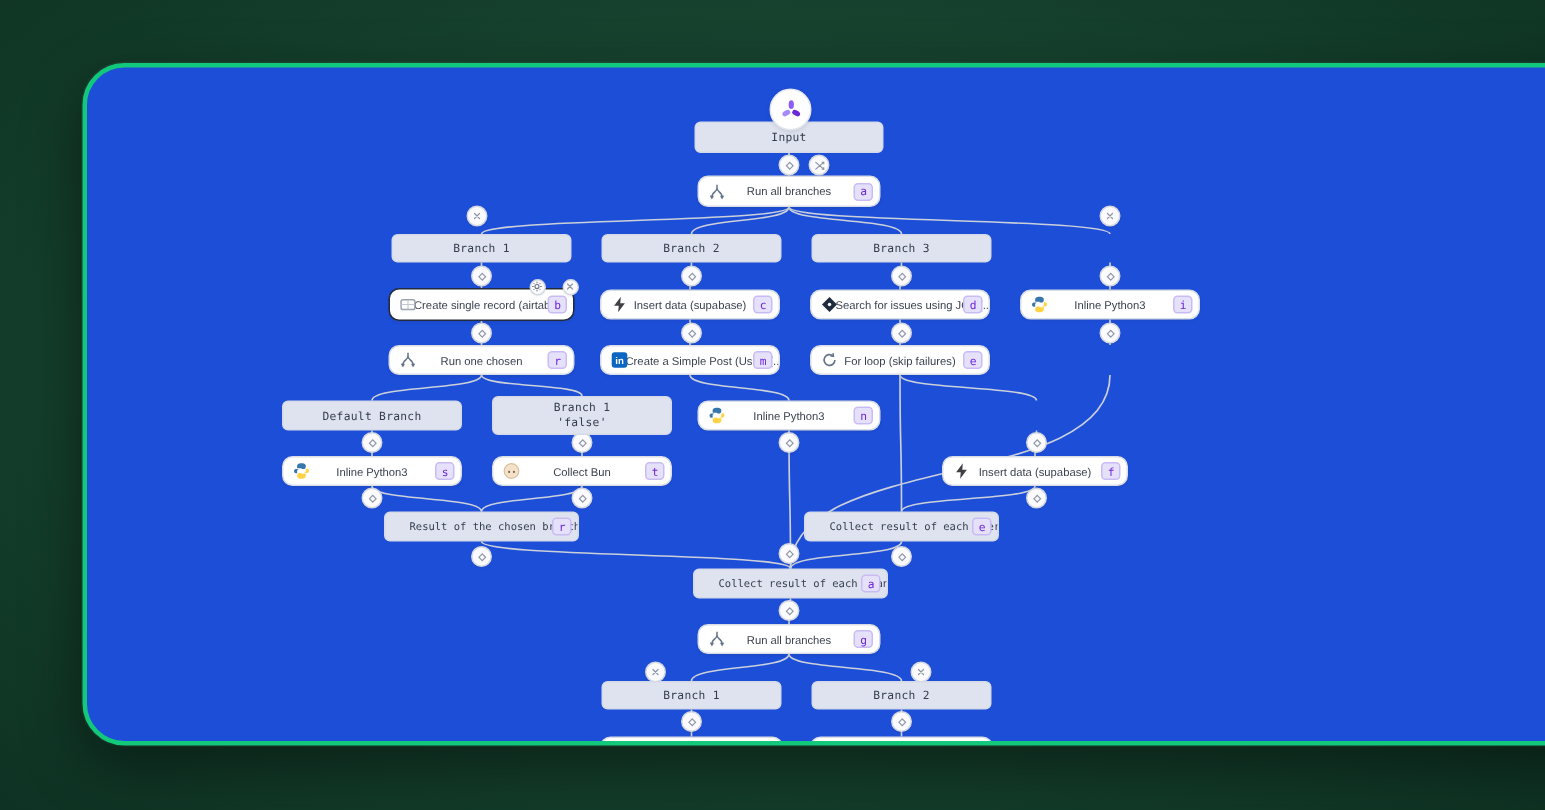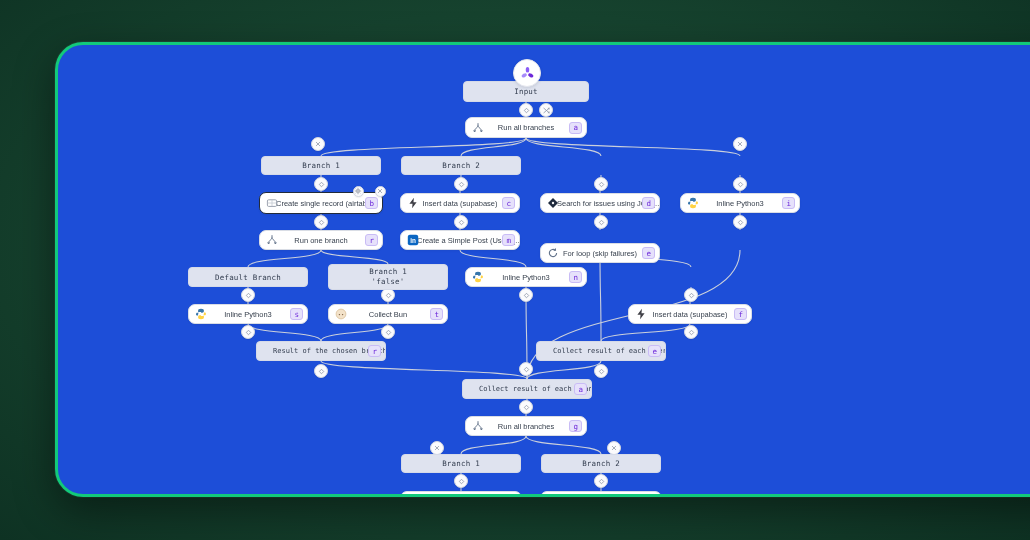--- a/index.html
+++ b/index.html
@@ -315,20 +315,23 @@
         </span>
         <span class="lbl">Run all branches</span>
         <span class="badge">a</span>
       </div>
       <div class="node header" style="left: 203px; top: 111px; width: 120px; height: 19px;">
         <span class="lbl">Branch 1</span>
       </div>
       <div class="node header" style="left: 343px; top: 111px; width: 120px; height: 19px;">
         <span class="lbl">Branch 2</span>
       </div>
+      <div class="node header" style="left: 483px; top: 111px; width: 120px; height: 19px;">
+        <span class="lbl">Branch 3</span>
+      </div>
       <div class="node action selected" style="left: 201px; top: 147px; width: 124px; height: 22px;">
         <span class="icon">
           <svg viewBox="0 0 12 12">
             <rect x="1.4" y="2.8" width="9.2" height="6.6" rx="1.2" fill="none" stroke="#9ca3af" stroke-width="1"></rect>
             <path d="M1.6 6 h8.8 M6 3 v6.2" stroke="#c3c8d0" stroke-width=".8"></path>
           </svg>
         </span>
         <span class="lbl">Create single record (airtable)</span>
         <span class="badge">b</span>
       </div>
@@ -361,34 +364,34 @@
         <span class="lbl">Inline Python3</span>
         <span class="badge">i</span>
       </div>
       <div class="node action" style="left: 201px; top: 185px; width: 124px; height: 20px;">
         <span class="icon">
           <svg viewBox="0 0 12 12">
             <path d="M6 1.2 V3.4 M6 3.4 C6 6.4 2.6 5.4 2.6 9.6 M6 3.4 C6 6.4 9.4 5.4 9.4 9.6" fill="none" stroke="#64748b" stroke-width="1"></path>
             <path d="M1.7 8.4 2.6 10 3.5 8.4 M8.5 8.4 9.4 10 10.3 8.4" fill="none" stroke="#64748b" stroke-width="1"></path>
           </svg>
         </span>
-        <span class="lbl">Run one branch</span>
+        <span class="lbl">Run one chosen</span>
         <span class="badge">r</span>
       </div>
       <div class="node action" style="left: 342px; top: 185px; width: 120px; height: 20px;">
         <span class="icon">
           <svg viewBox="0 0 12 12">
             <rect x=".8" y=".8" width="10.4" height="10.4" rx="2" fill="#0a66c2"></rect>
             <text x="6" y="8.6" text-anchor="middle" font-family="Liberation Sans, sans-serif" font-size="6.4" font-weight="bold" fill="#ffffff">in</text>
           </svg>
         </span>
         <span class="lbl">Create a Simple Post (User) (...</span>
         <span class="badge">m</span>
       </div>
-      <div class="node action" style="left: 482px; top: 198px; width: 120px; height: 20px;">
+      <div class="node action" style="left: 482px; top: 185px; width: 120px; height: 20px;">
         <span class="icon">
           <svg viewBox="0 0 12 12">
             <path d="M9.6 6 a3.6 3.6 0 1 1 -1.2 -2.7" fill="none" stroke="#64748b" stroke-width="1.1"></path>
             <path d="M8.4 1.4 8.6 3.5 6.6 3.1" fill="none" stroke="#64748b" stroke-width="1"></path>
           </svg>
         </span>
         <span class="lbl">For loop (skip failures)</span>
         <span class="badge">e</span>
       </div>
       <div class="node header" style="left: 130px; top: 222px; width: 120px; height: 20px; justify-content: flex-end;">

